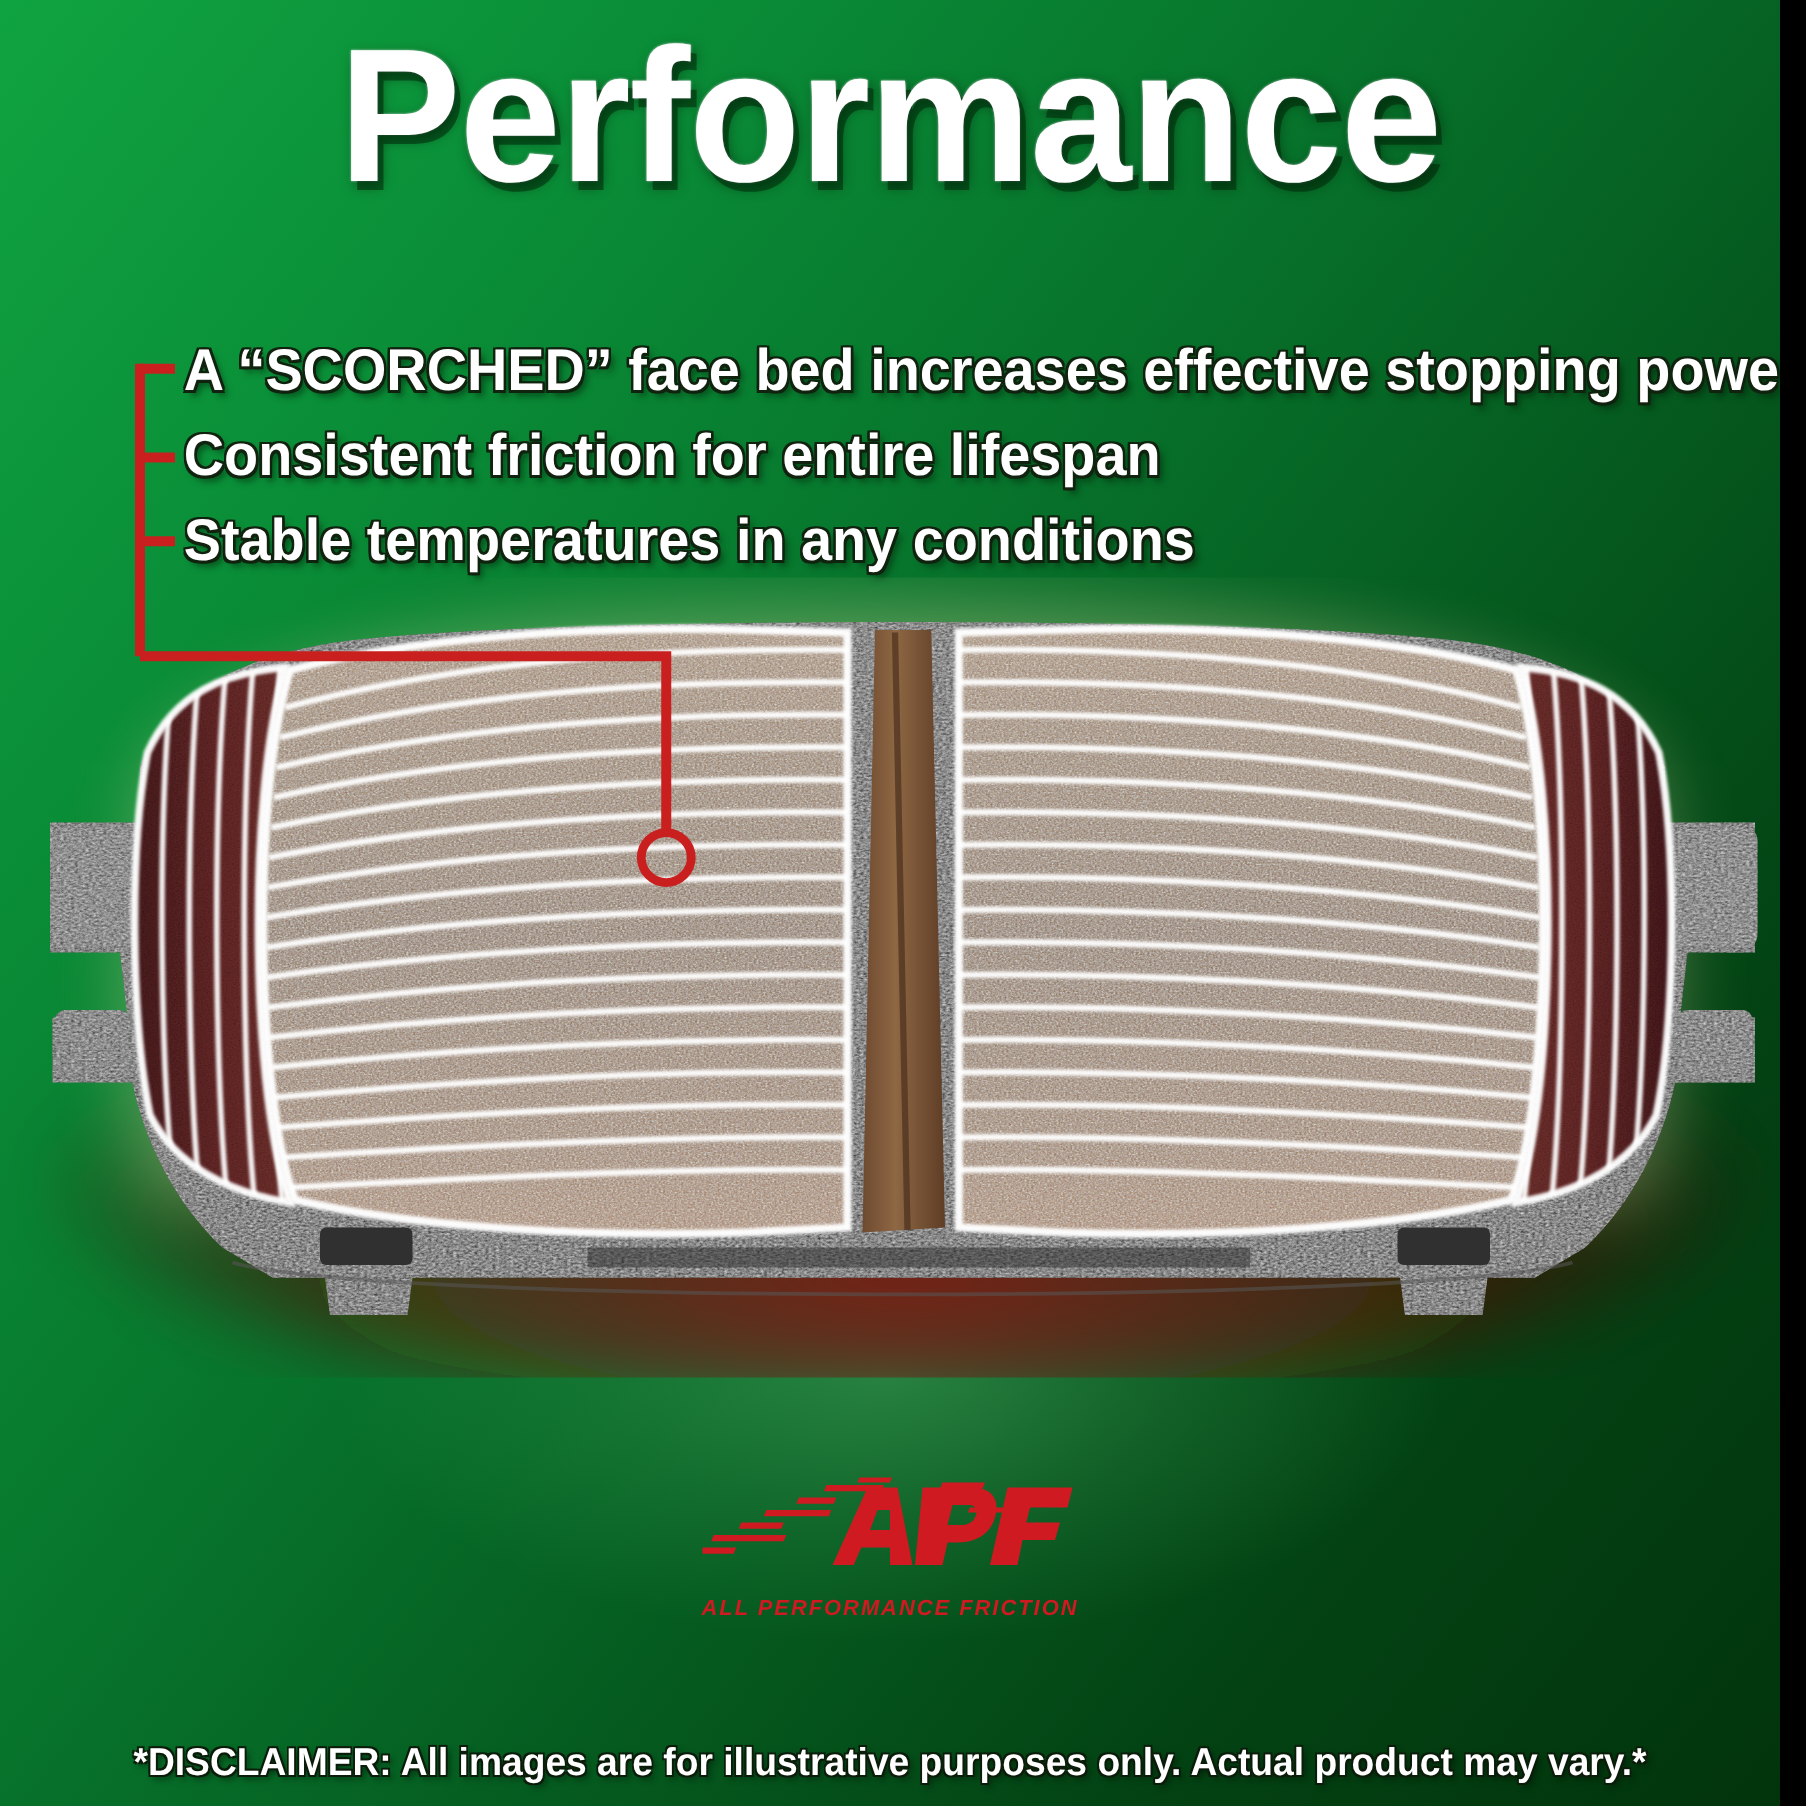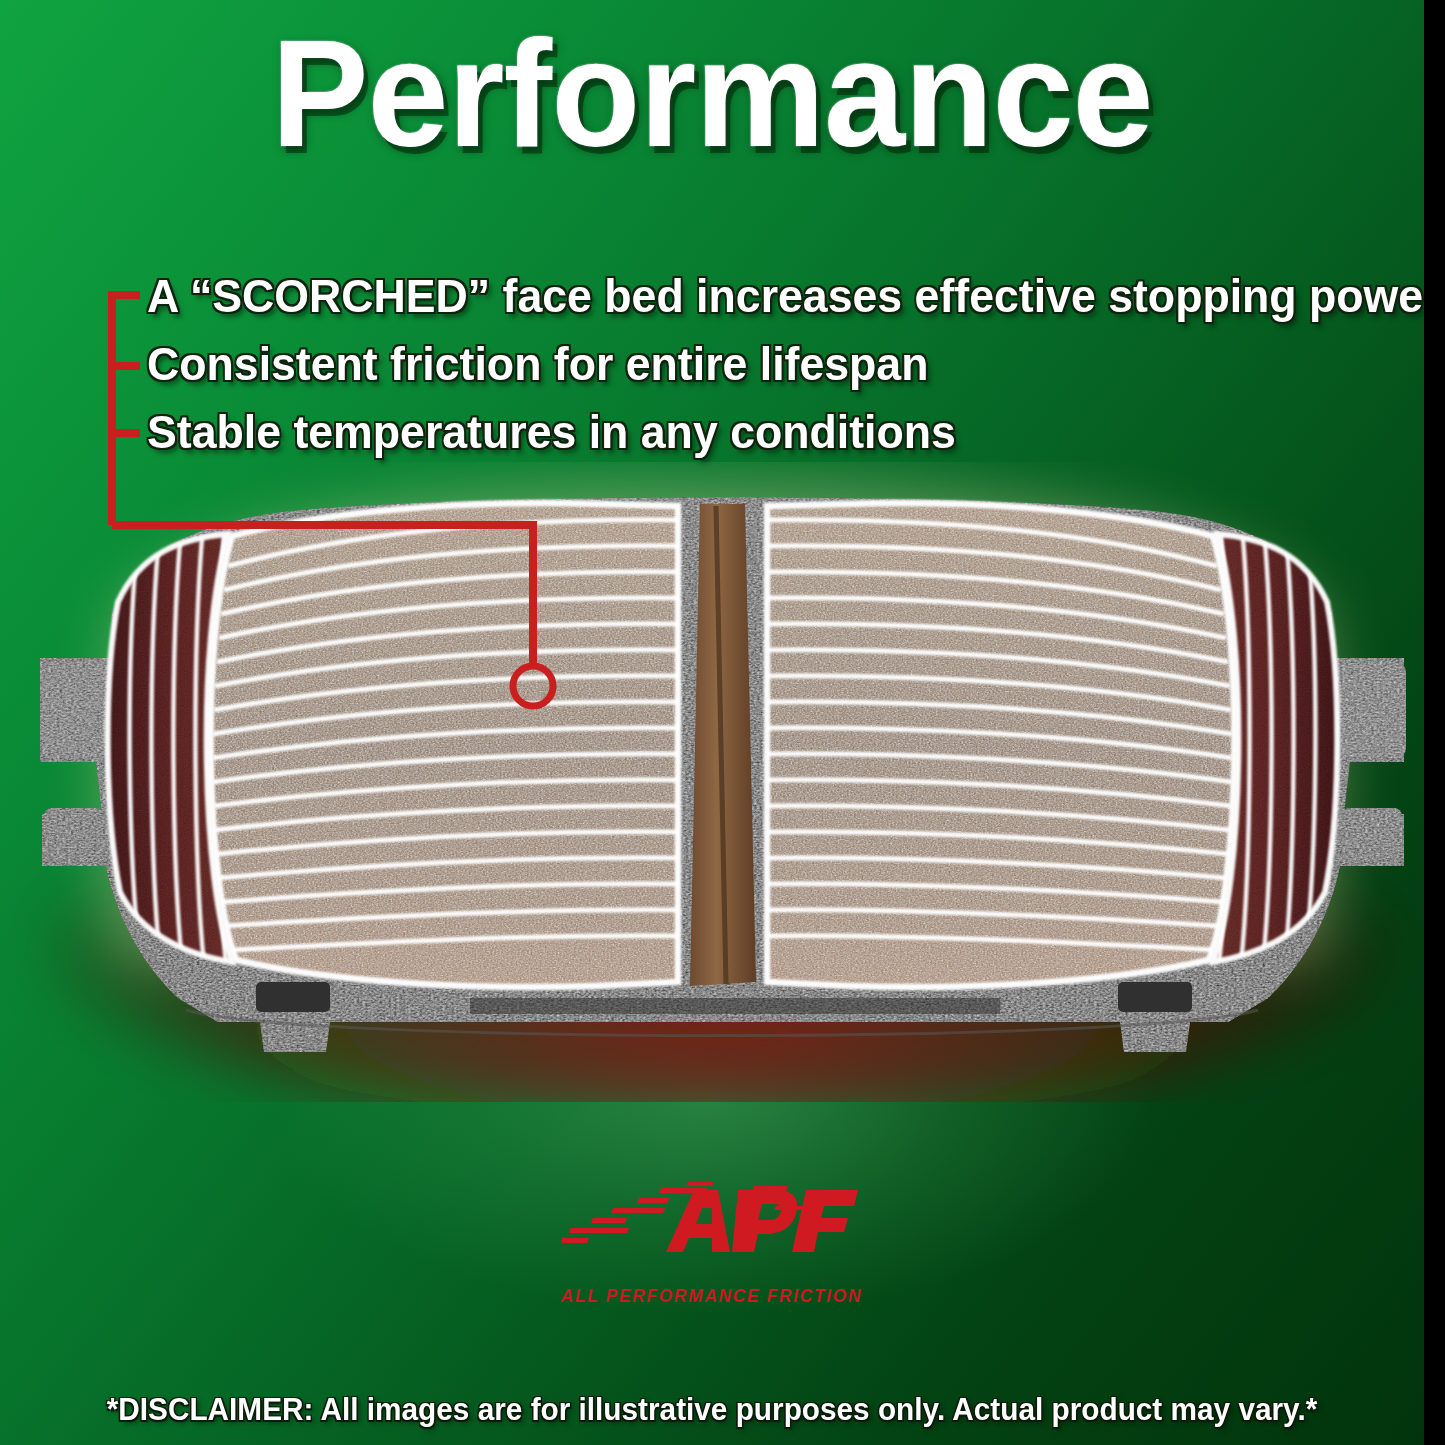--- a/index.html
+++ b/index.html
@@ -43,21 +43,21 @@
   
   #callout{position:absolute;left:0;top:0;width:1445px;height:1445px;pointer-events:none;}
 
   
   #product{position:absolute;left:0;top:462px;width:1445px;height:640px;}
 
   
   #logo{position:absolute;left:0;top:1176px;width:100%;text-align:center;}
   #logo svg{display:block;margin:0 auto;}
   #tagline{
-    margin-top:14px;
+    margin-top:4px;
     font-family:"Liberation Sans Narrow","Liberation Sans",sans-serif;
     font-style:italic;font-weight:700;font-size:17.5px;letter-spacing:1.6px;
     color:#cf1a22;
   }
 
   
   #disclaimer{
     position:absolute;left:0;top:1392px;width:100%;text-align:center;
     font-family:"Liberation Sans Narrow","Liberation Sans",sans-serif;
     font-weight:700;font-size:31px;color:#ffffff;white-space:nowrap;

